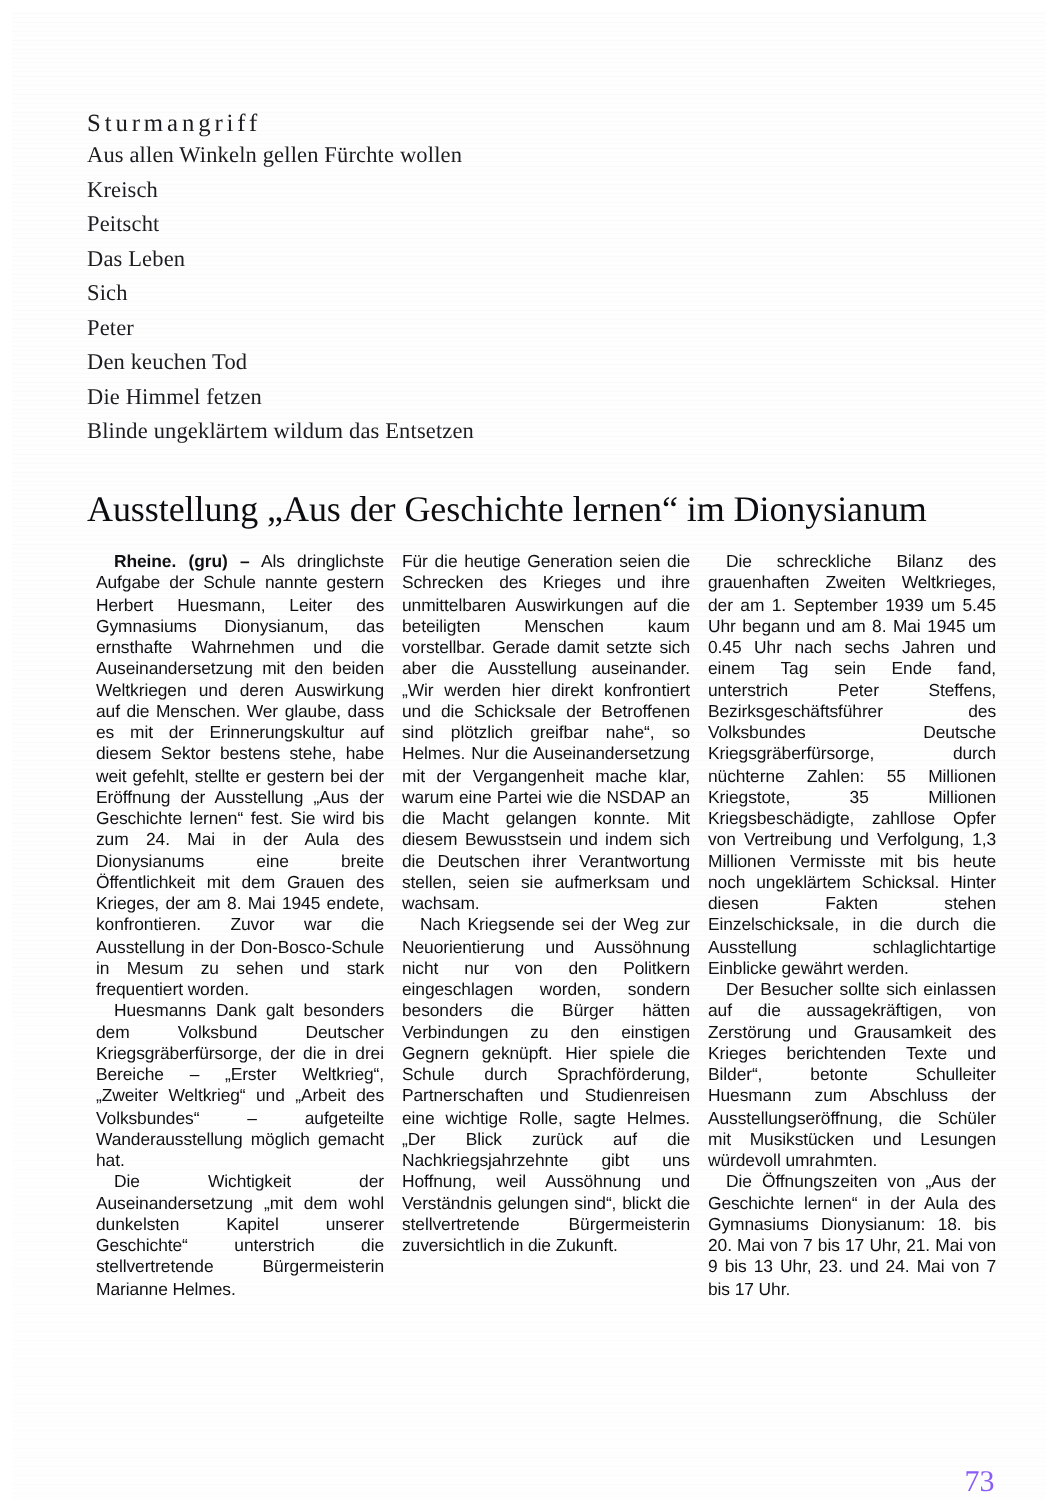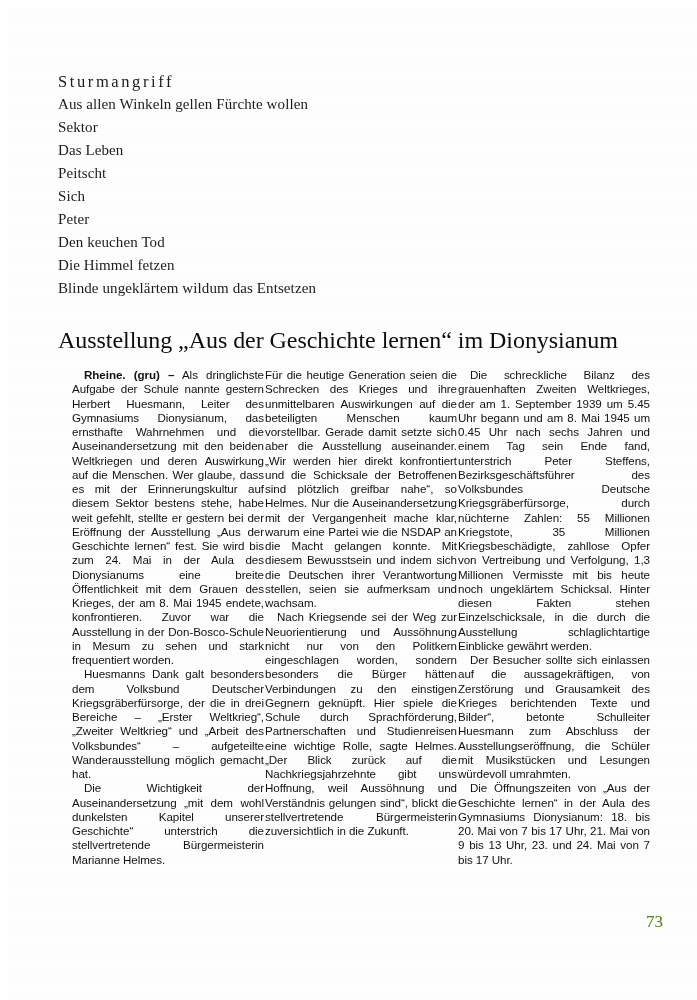--- a/index.html
+++ b/index.html
@@ -51,26 +51,26 @@
     line-height: 28px;
     font-weight: 400;
     color: #0d0d11;
     letter-spacing: -0.05px;
     white-space: nowrap;
   }
 
   
   #article {
     position: absolute;
-    left: 64px;
+    left: 56px;
     top: 360px;
     width: 600px;
     height: 570px;
     display: flex;
-    gap: 1px;
+    gap: 12px;
   }
   .col {
     width: 192px;
     flex: 0 0 192px;
   }
   .col p {
     margin: 0;
     font-family: "Liberation Sans", "DejaVu Sans", sans-serif;
     font-size: 11.6px;
     line-height: 14.25px;
@@ -89,24 +89,24 @@
     text-indent: 12px;
   }
   .lead {
     font-weight: 700;
   }
 
   
   #page-number {
     position: absolute;
     right: 42px;
-    top: 904px;
+    top: 969px;
     font-family: "Liberation Serif", "DejaVu Serif", serif;
-    font-size: 17px;
-    color: #4d7c0f;
+    font-size: 20px;
+    color: #8b5cf6;
   }
 
   
   #scan-grain {
     position: absolute;
     left: 0; top: 0;
     width: 697px; height: 1000px;
     pointer-events: none;
     opacity: 0.035;
     background:
@@ -114,23 +114,23 @@
   }
 </style>
 </head>
 <body>
 
 <div id="page">
 
   <div id="poem">
     <div class="poem-line title">Sturmangriff</div>
     <div class="poem-line">Aus allen Winkeln gellen Fürchte wollen</div>
-    <div class="poem-line">Sektor</div>
+    <div class="poem-line">Kreisch</div>
+    <div class="poem-line">Peitscht</div>
     <div class="poem-line">Das Leben</div>
-    <div class="poem-line">Peitscht</div>
     <div class="poem-line">Sich</div>
     <div class="poem-line">Peter</div>
     <div class="poem-line">Den keuchen Tod</div>
     <div class="poem-line">Die Himmel fetzen</div>
     <div class="poem-line">Blinde ungeklärtem wildum das Entsetzen</div>
   </div>
 
   <div id="headline">Ausstellung „Aus der Geschichte lernen“ im Dionysianum</div>
 
   <div id="article">

